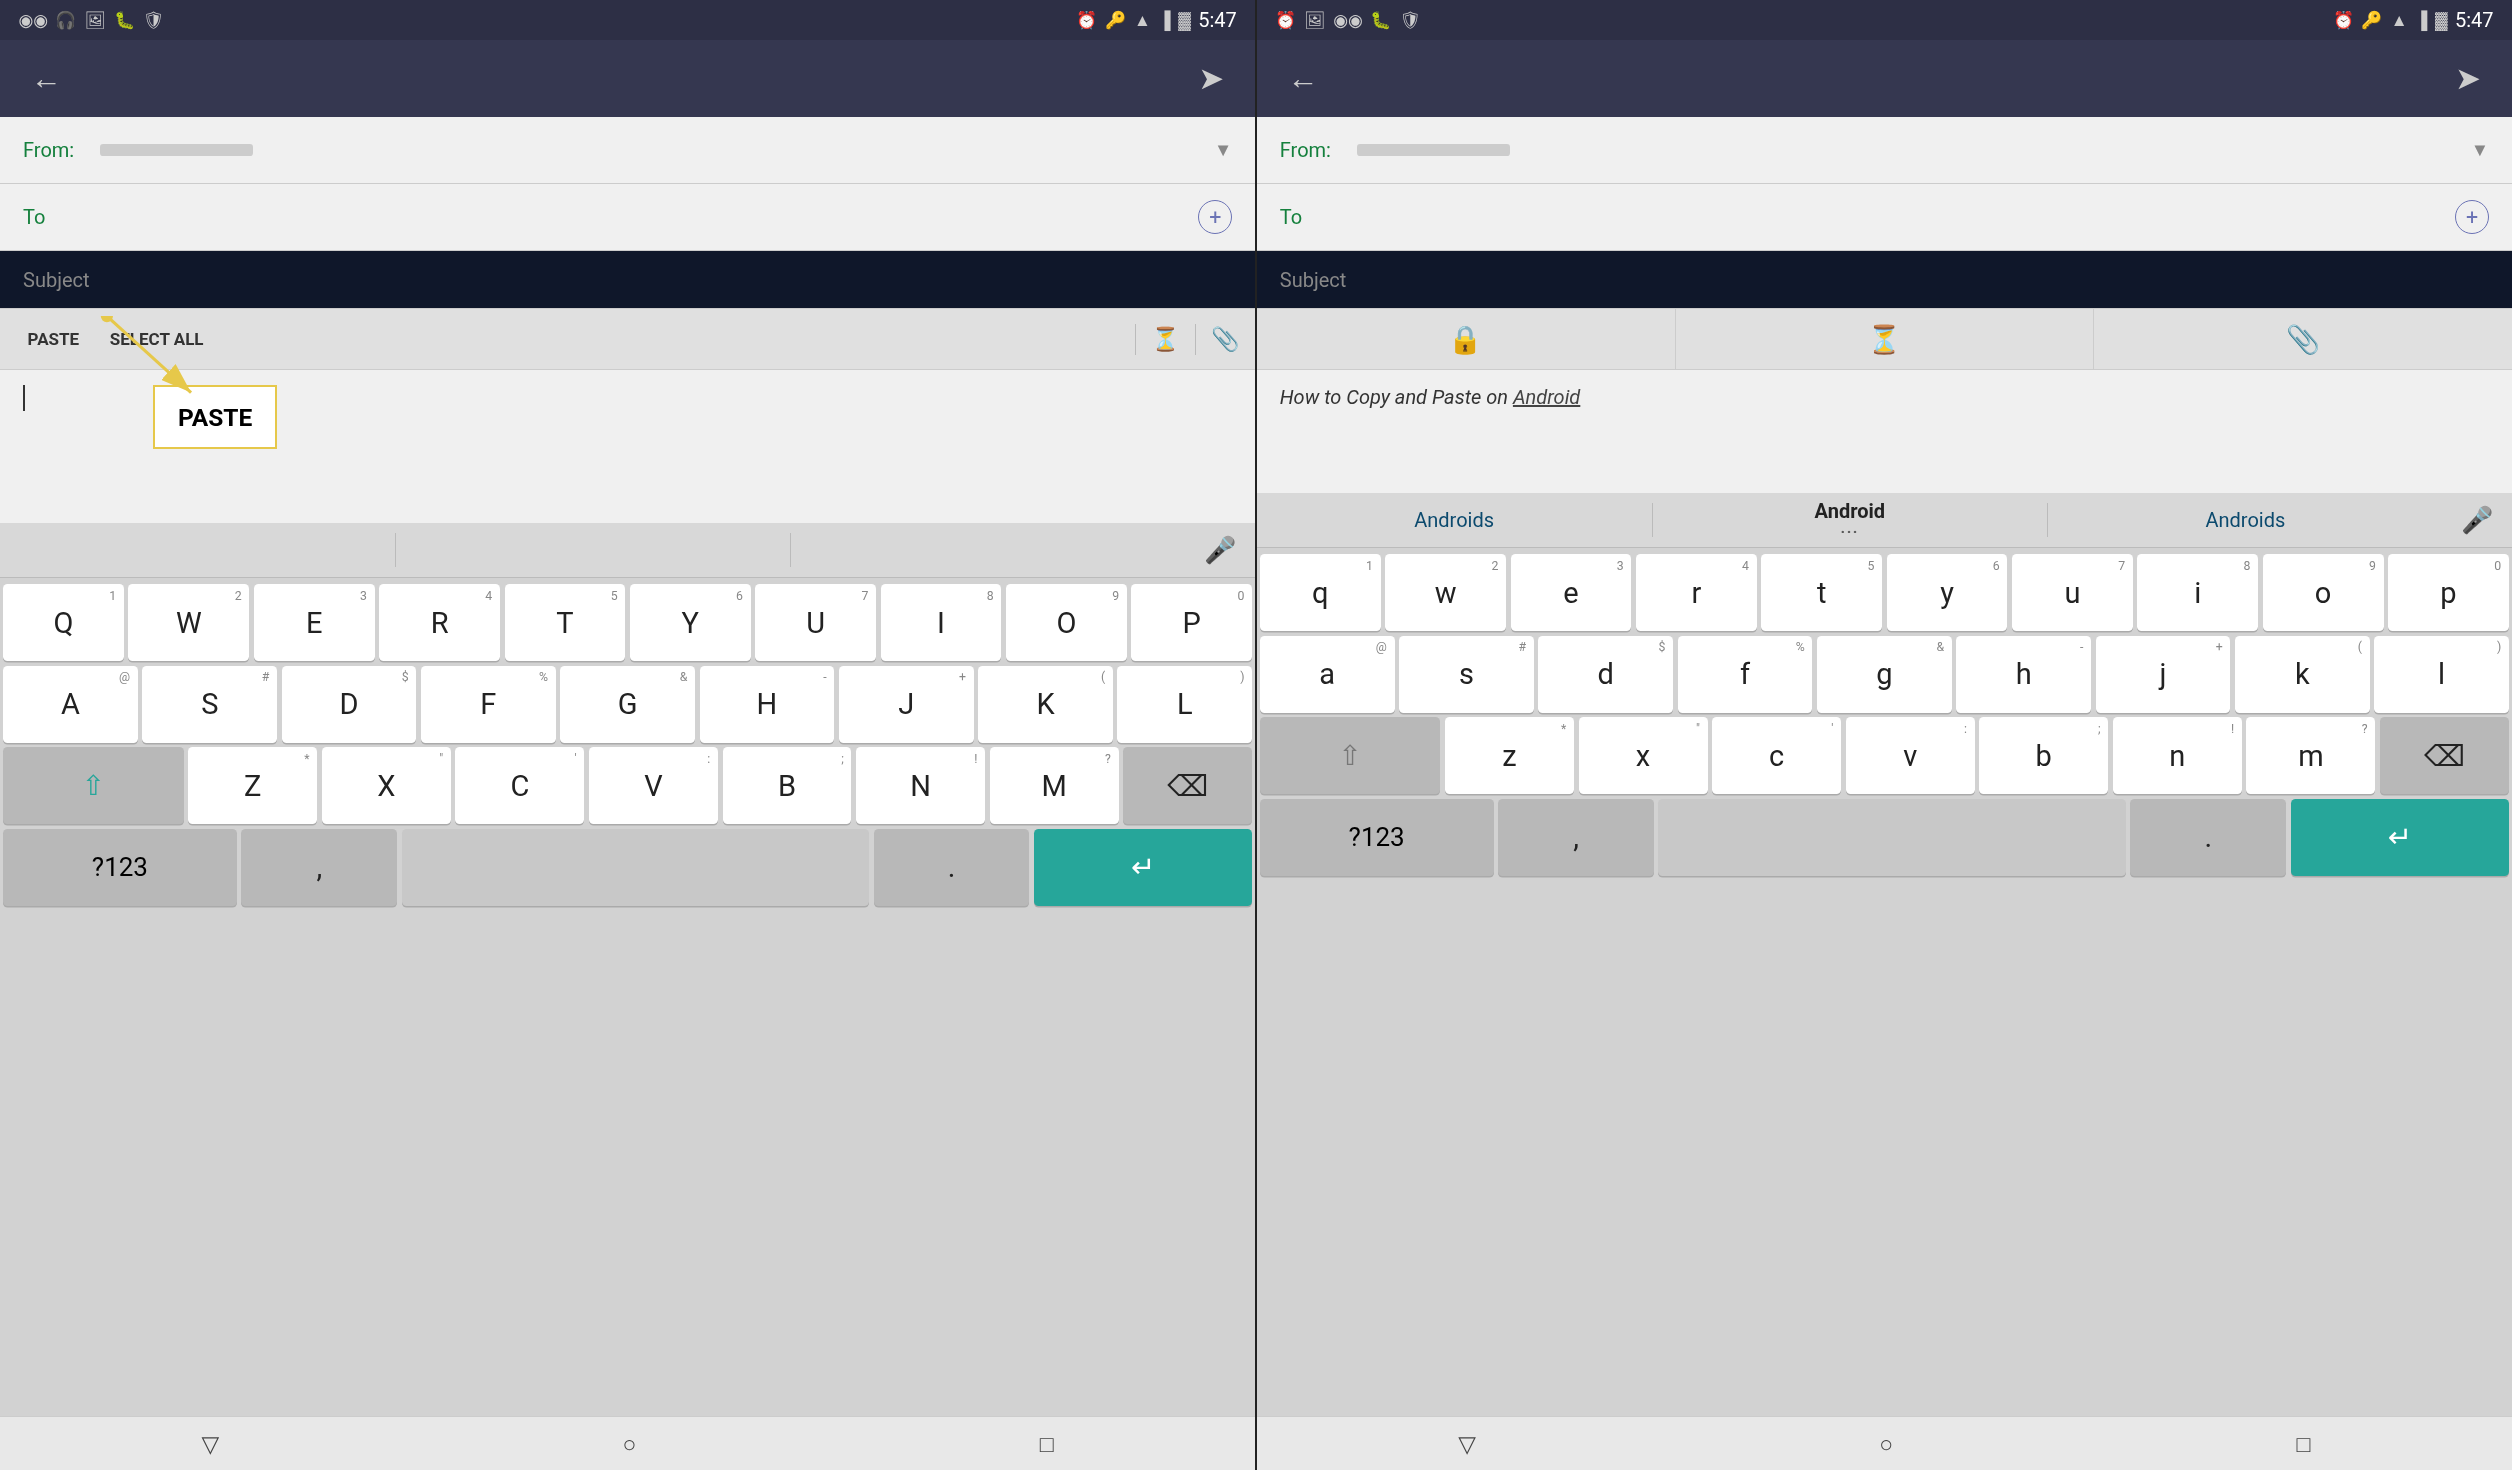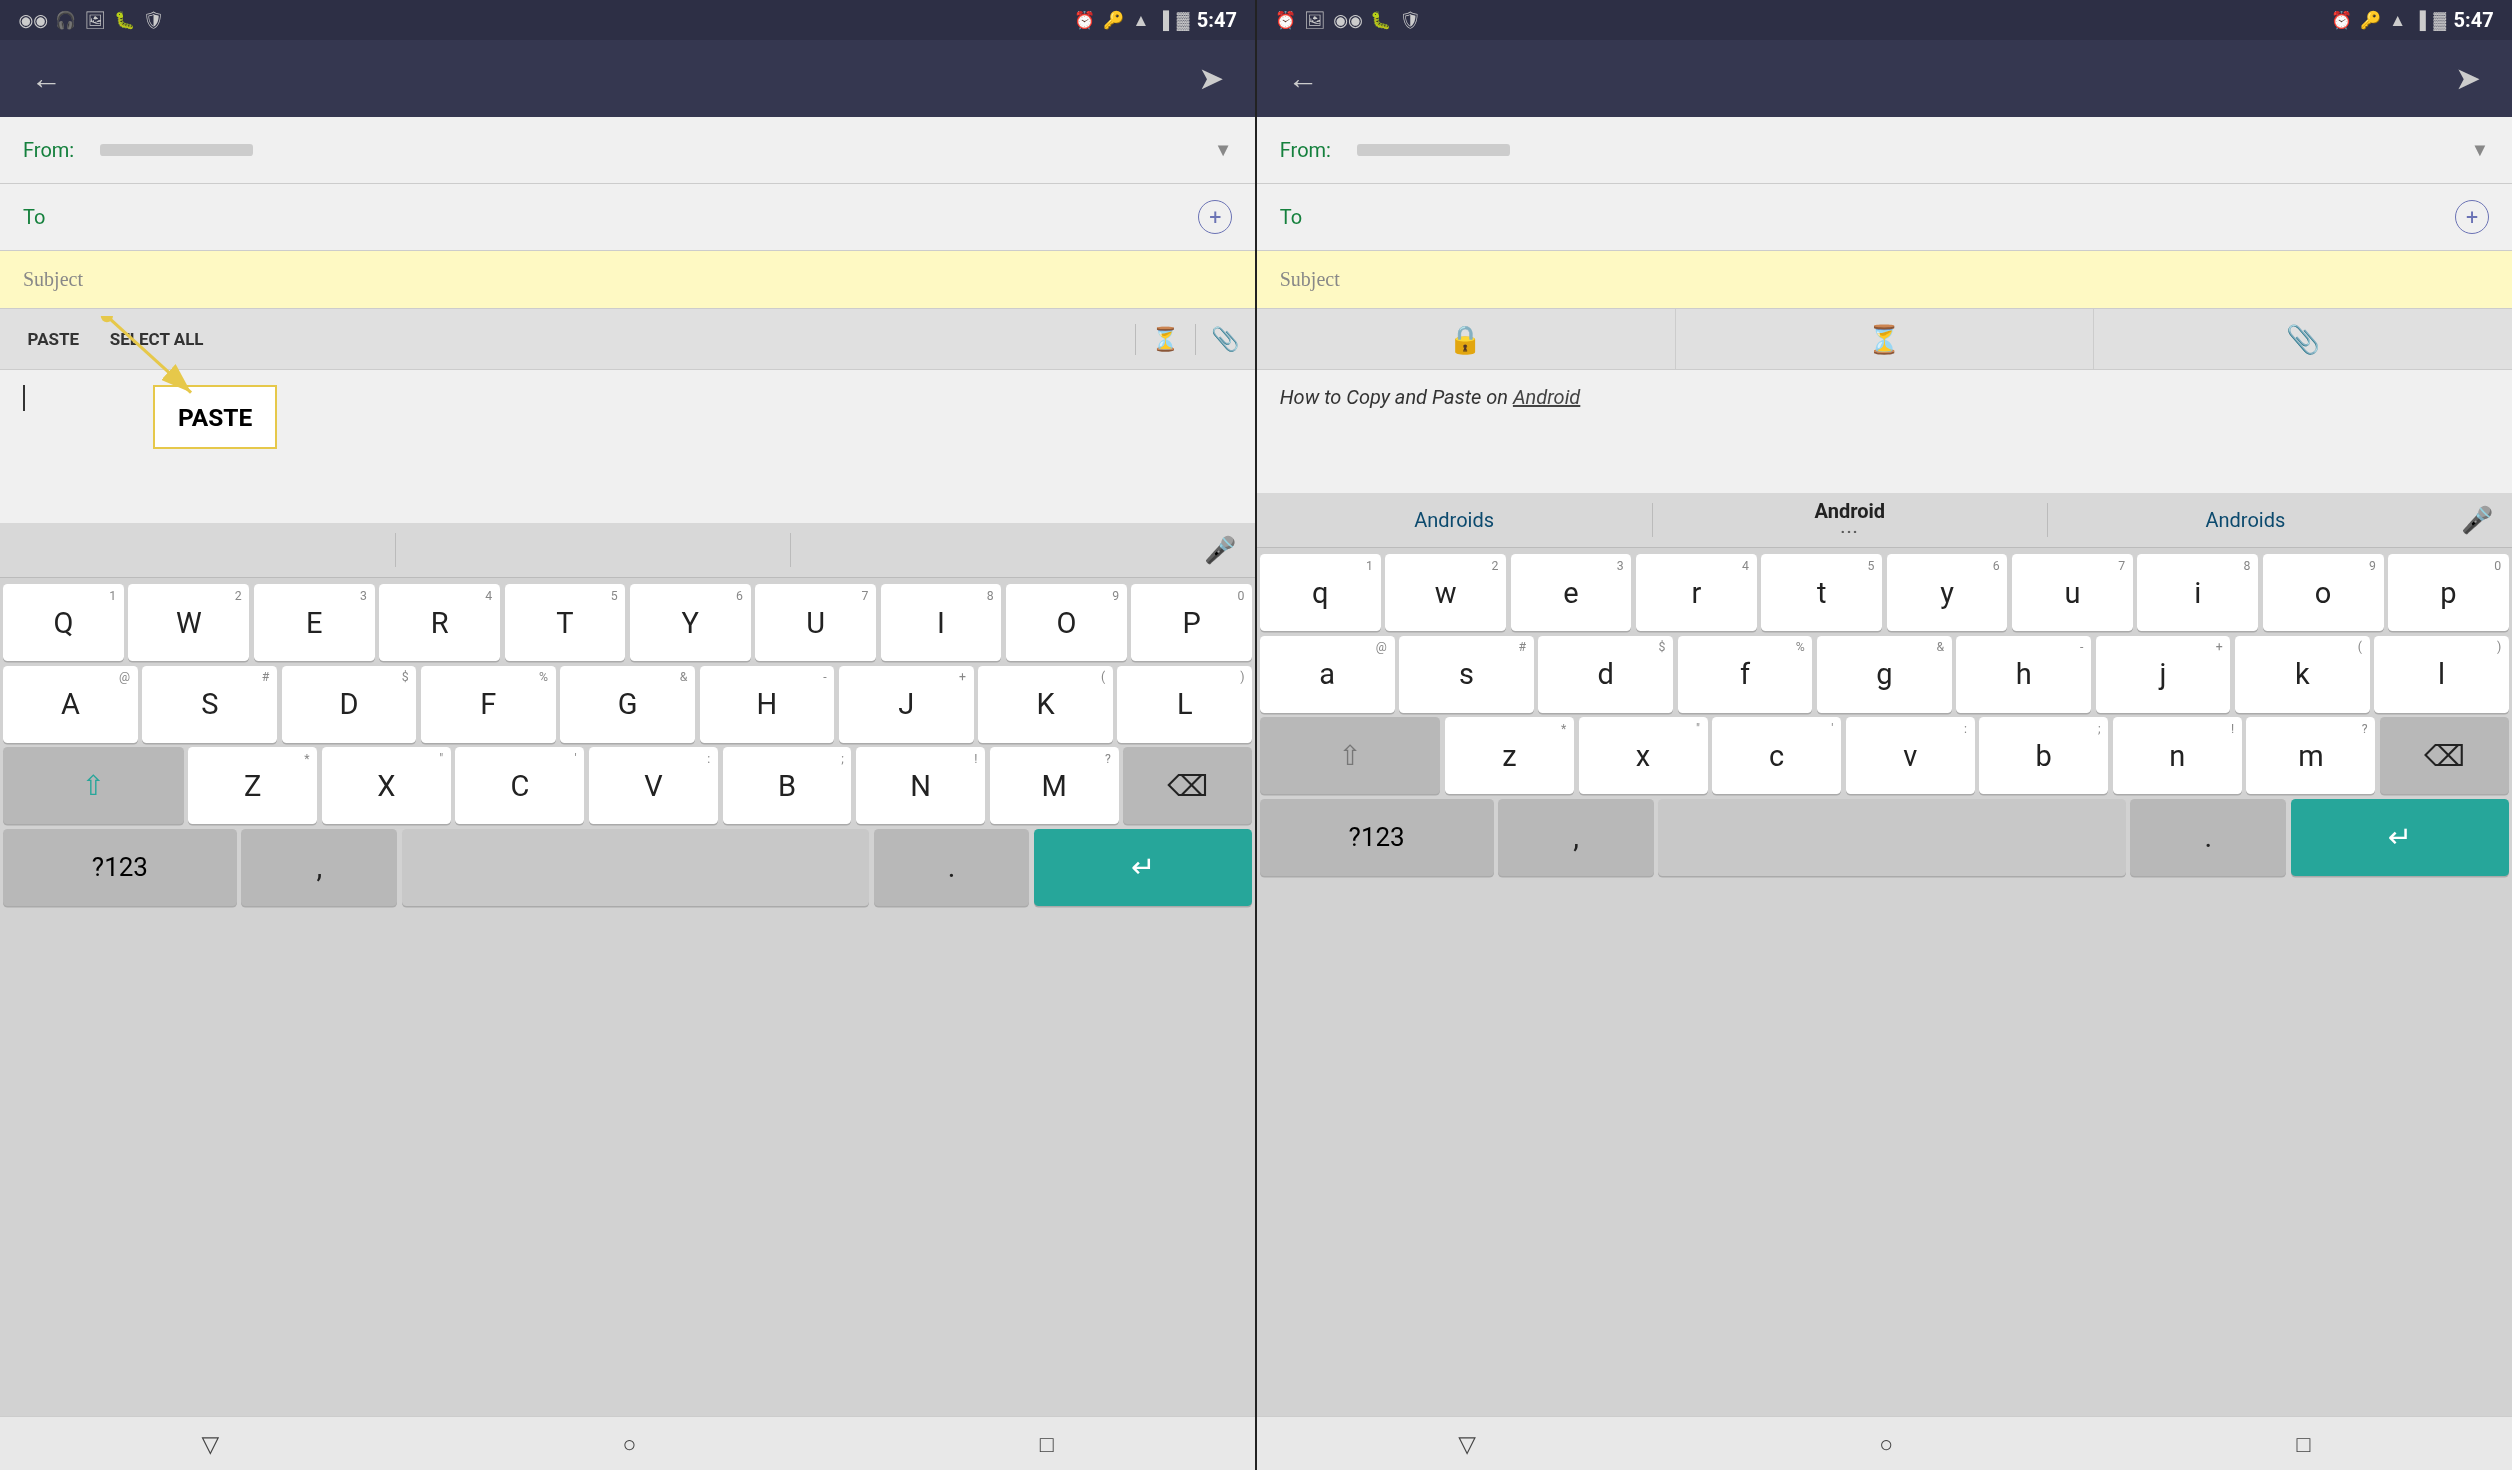--- a/index.html
+++ b/index.html
@@ -41,21 +41,21 @@
     .status-right {
       display: flex;
       gap: 7.7px;
       align-items: center;
       font-size: 17px;
       color: #ccc;
     }
     .status-time {
       font-size: 20px;
       color: #fff;
-      font-weight: 700;
+      font-weight: 400;
     }
     
     .app-bar {
       background: #353750;
       height: 77px;
       display: flex;
       align-items: center;
       justify-content: space-between;
       padding: 0 31px;
       flex-shrink: 0;
@@ -111,22 +111,21 @@
       justify-content: center;
       font-size: 21.4px;
     }
     
     .subject-row {
       display: flex;
       align-items: center;
       padding: 0 23px;
       height: 58px;
       border-bottom: 0.8px solid #ccc;
-      background: #fef9c3;
-      font-family: Liberation Serif, serif;
+      background: #0f172a;
     }
     .subject-label {
       font-size: 20px;
       color: #888;
     }
     
     .toolbar {
       display: flex;
       align-items: center;
       background: #e0e0e0;

